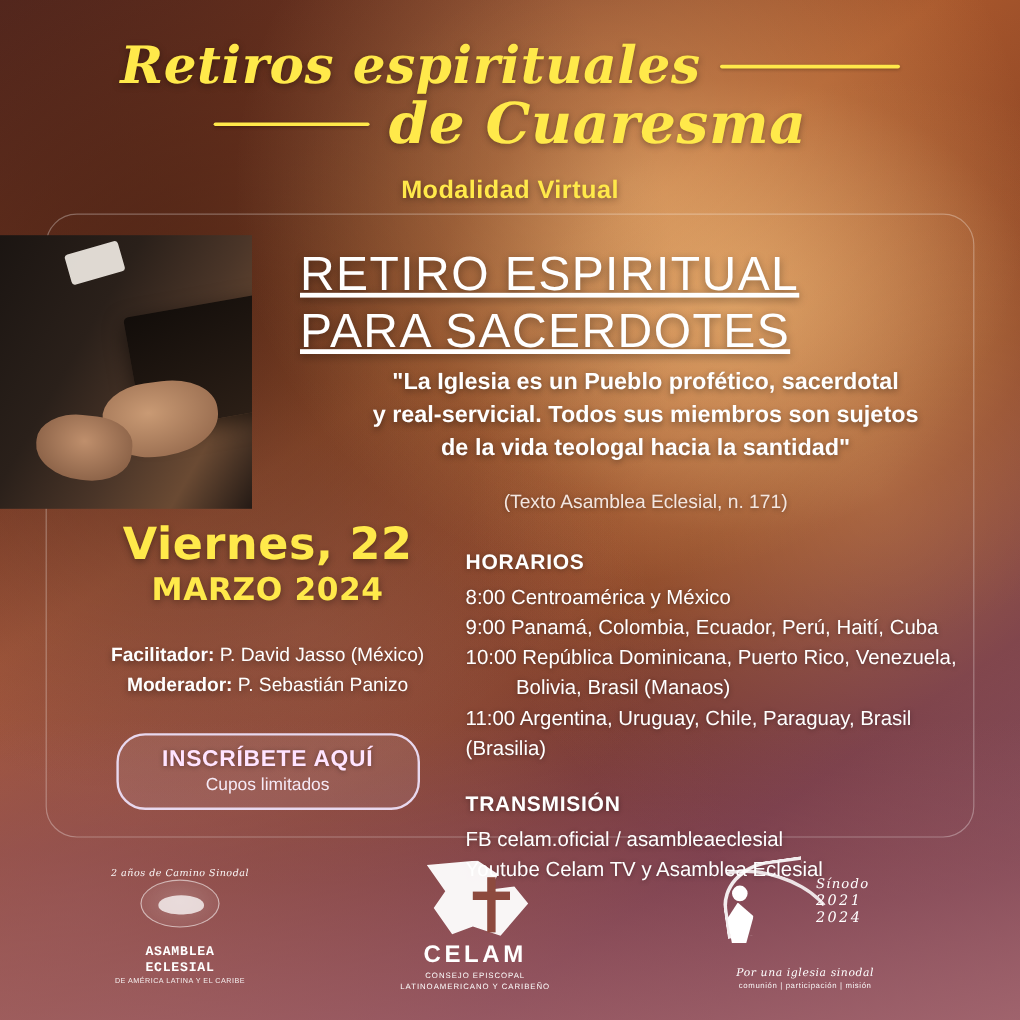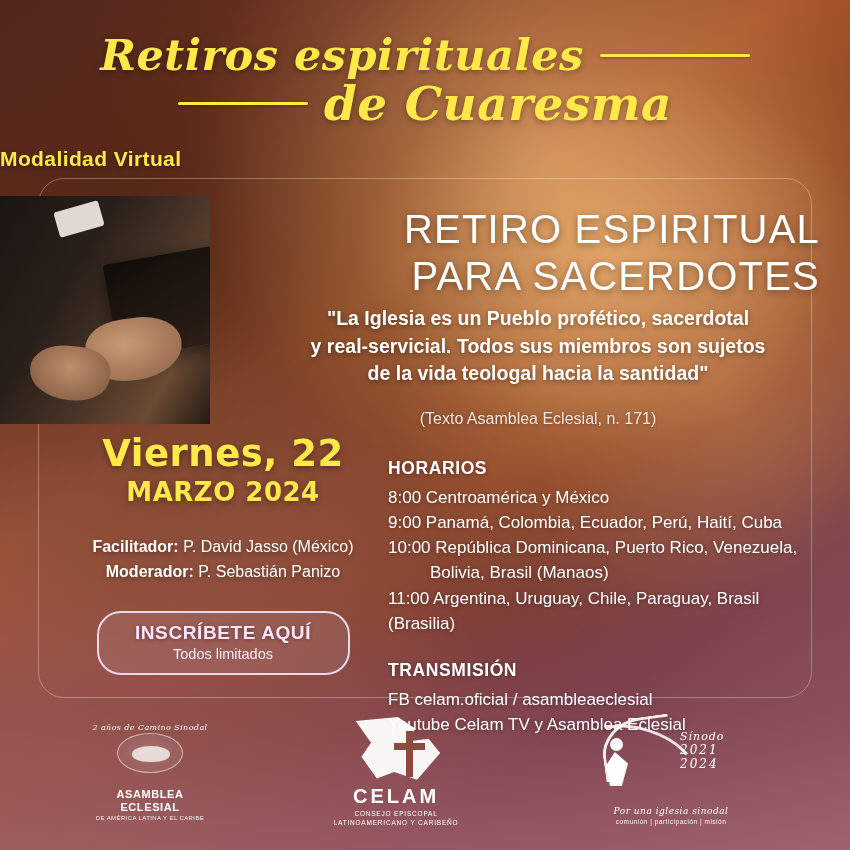--- a/index.html
+++ b/index.html
@@ -33,20 +33,21 @@
     content: "";
     position: absolute; left: 0; right: 0; bottom: 0; height: 250px;
     background: linear-gradient(180deg, rgba(120,60,60,0.0) 0%, rgba(150,86,92,0.45) 45%, rgba(168,104,110,0.65) 100%);
     pointer-events: none;
   }
 
   
   .header {
     position: relative; z-index: 5;
     padding-top: 30px;
+    text-align: center;
   }
   .title-row-1 {
     display: flex; align-items: center; justify-content: center; gap: 16px;
   }
   .title-row-2 {
     display: flex; align-items: center; justify-content: center; gap: 16px;
     margin-top: -4px;
   }
   .script-title {
     font-family: "DejaVu Serif", serif;
@@ -125,22 +126,23 @@
     background: radial-gradient(ellipse at 50% 40%, #bf8f6c, #7c553d);
     border-radius: 45% 40% 45% 50%;
     transform: rotate(6deg);
   }
 
   
   .headline {
     position: absolute;
     left: 250px; top: 206px;
     width: 570px;
-    text-align: right;
+    text-align: left;
     z-index: 5;
+    text-decoration: underline;
   }
   .headline .l1, .headline .l2 {
     font-family: "Liberation Sans", sans-serif;
     font-weight: normal;
     font-size: 40px;
     letter-spacing: 1.2px;
     color: #ffffff;
     line-height: 1.18;
     text-shadow: 0 2px 7px rgba(0,0,0,0.38);
   }
@@ -280,20 +282,21 @@
     width: 38px; height: 16px;
     border-radius: 50% 50% 45% 45%;
     background: rgba(255,255,255,0.75);
   }
   .logo-ae .name {
     margin-top: 15px;
     font-size: 11px;
     font-weight: bold;
     letter-spacing: 0.6px;
     line-height: 1.12;
+    font-family: Liberation Mono, monospace;
   }
   .logo-ae .tiny {
     font-size: 6px;
     letter-spacing: 0.4px;
     margin-top: 2px;
     opacity: 0.9;
   }
 
   
   .logo-celam { width: 150px; }
@@ -428,21 +431,21 @@
         <span>P. David Jasso (México)</span>
       </div>
       <div>
         <b>Moderador:</b>
         <span>P. Sebastián Panizo</span>
       </div>
     </div>
 
     <div class="cta">
       <div class="cta-main">INSCRÍBETE AQUÍ</div>
-      <div class="cta-sub">Todos limitados</div>
+      <div class="cta-sub">Cupos limitados</div>
     </div>
   </div>
 
   <div class="right-col">
     <div class="rc-title">HORARIOS</div>
     <div class="rc-line">8:00 Centroamérica y México</div>
     <div class="rc-line">9:00 Panamá, Colombia, Ecuador, Perú, Haití, Cuba</div>
     <div class="rc-line">10:00 República Dominicana, Puerto Rico, Venezuela,</div>
     <div class="rc-line indent">Bolivia, Brasil (Manaos)</div>
     <div class="rc-line">11:00 Argentina, Uruguay, Chile, Paraguay, Brasil (Brasilia)</div>

